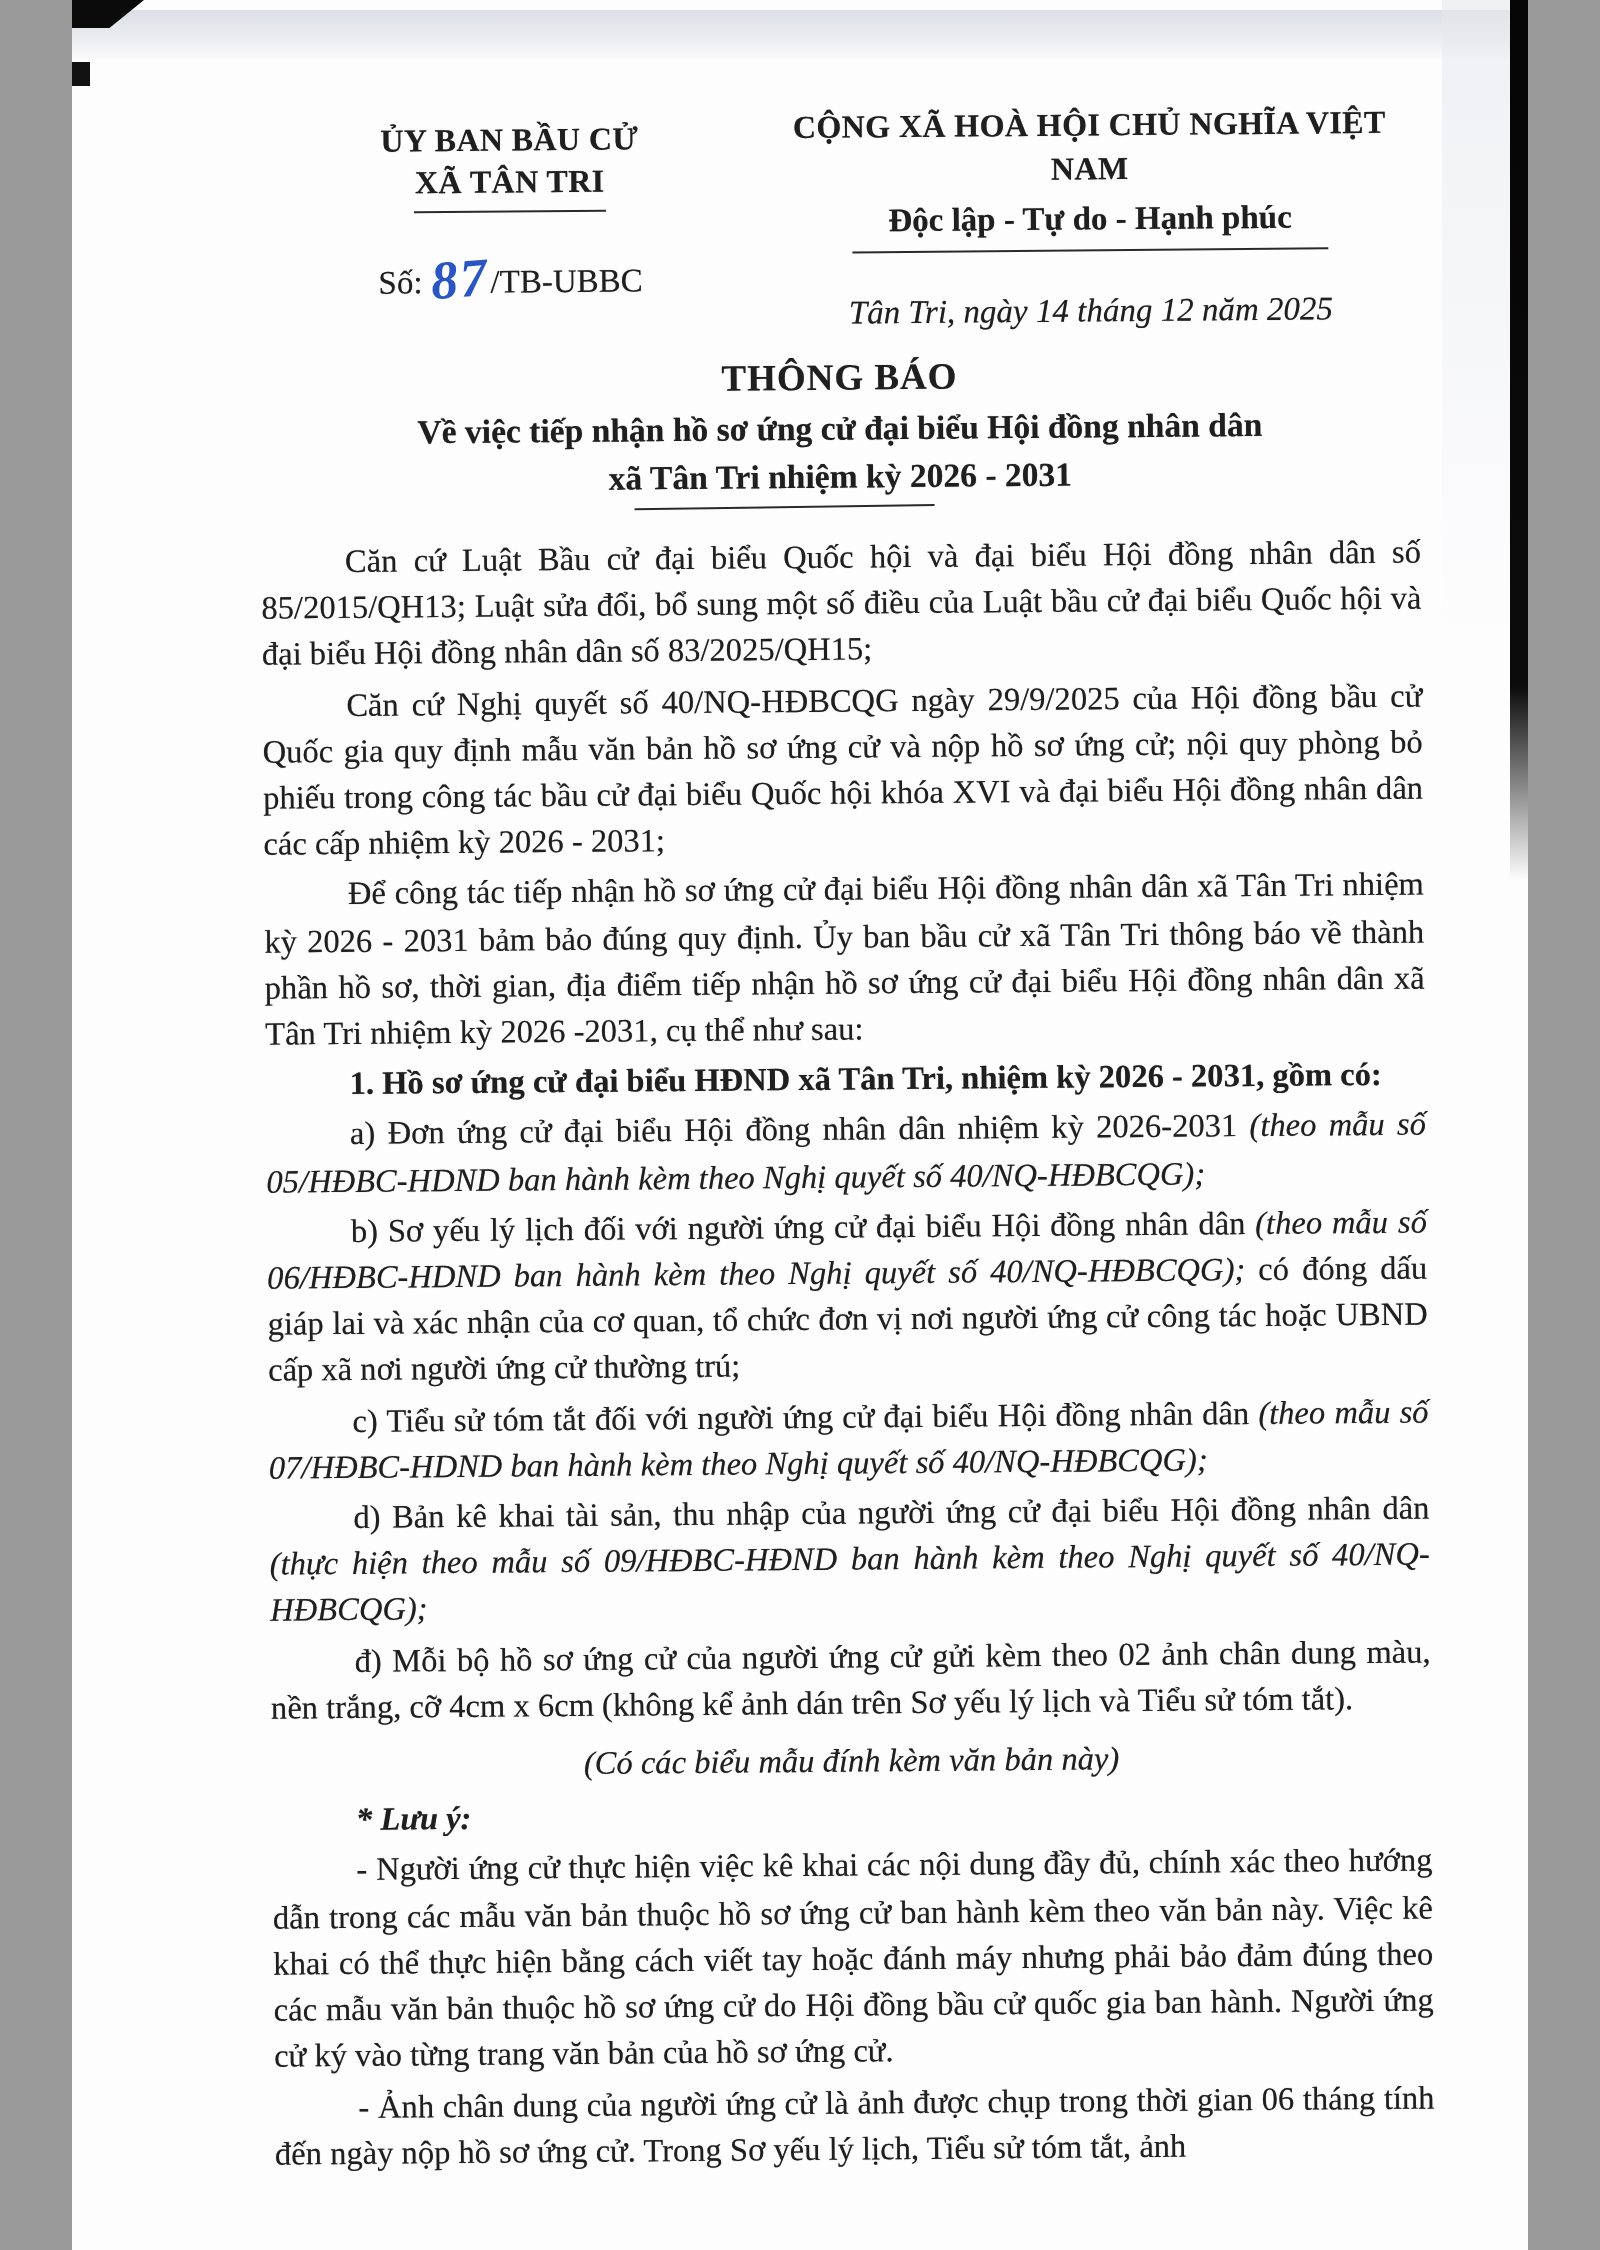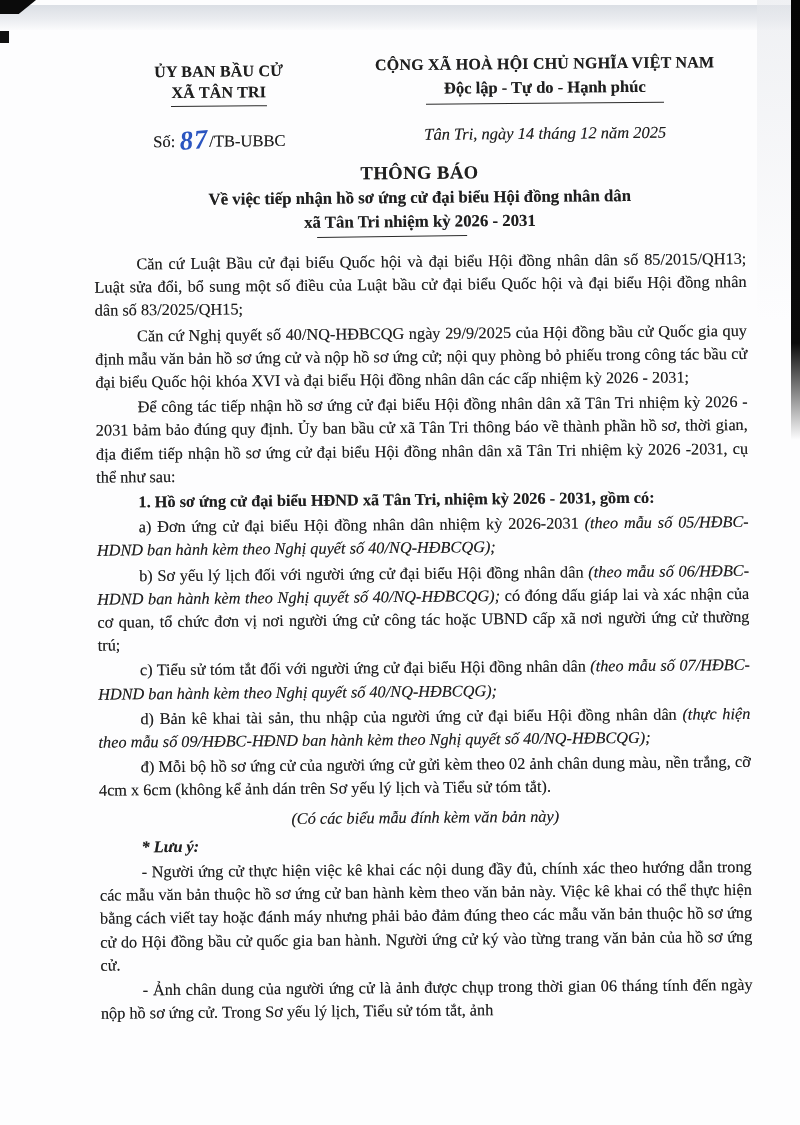--- a/index.html
+++ b/index.html
@@ -1,17 +1,17 @@
 <!DOCTYPE html>
 <html><head>
 <meta charset="utf-8">
 <style>
   html,body{margin:0;padding:0;background:#9a9a9a;}
   .page{
-    position:relative;width:800px;height:1125px;margin:0 auto;
+    position:relative;width:728px;height:1125px;margin:0 auto;
     background:#fdfdfe;overflow:hidden;
     font-family:"Liberation Serif","DejaVu Serif",serif;
     color:#1f1f1f;
   }
   
   .scan-top-band{position:absolute;top:5px;left:0;right:0;height:25px;
     background:linear-gradient(180deg,#d9dde3 0%,#e9ebef 55%,#fbfbfc 100%);opacity:.95;}
   .scan-corner{position:absolute;top:0;left:0;width:36px;height:14px;background:#0b0b0b;
     clip-path:polygon(0 0,100% 0,52% 100%,0 100%);}
   .scan-corner2{position:absolute;top:31px;left:0;width:9px;height:12px;background:#121212;}

